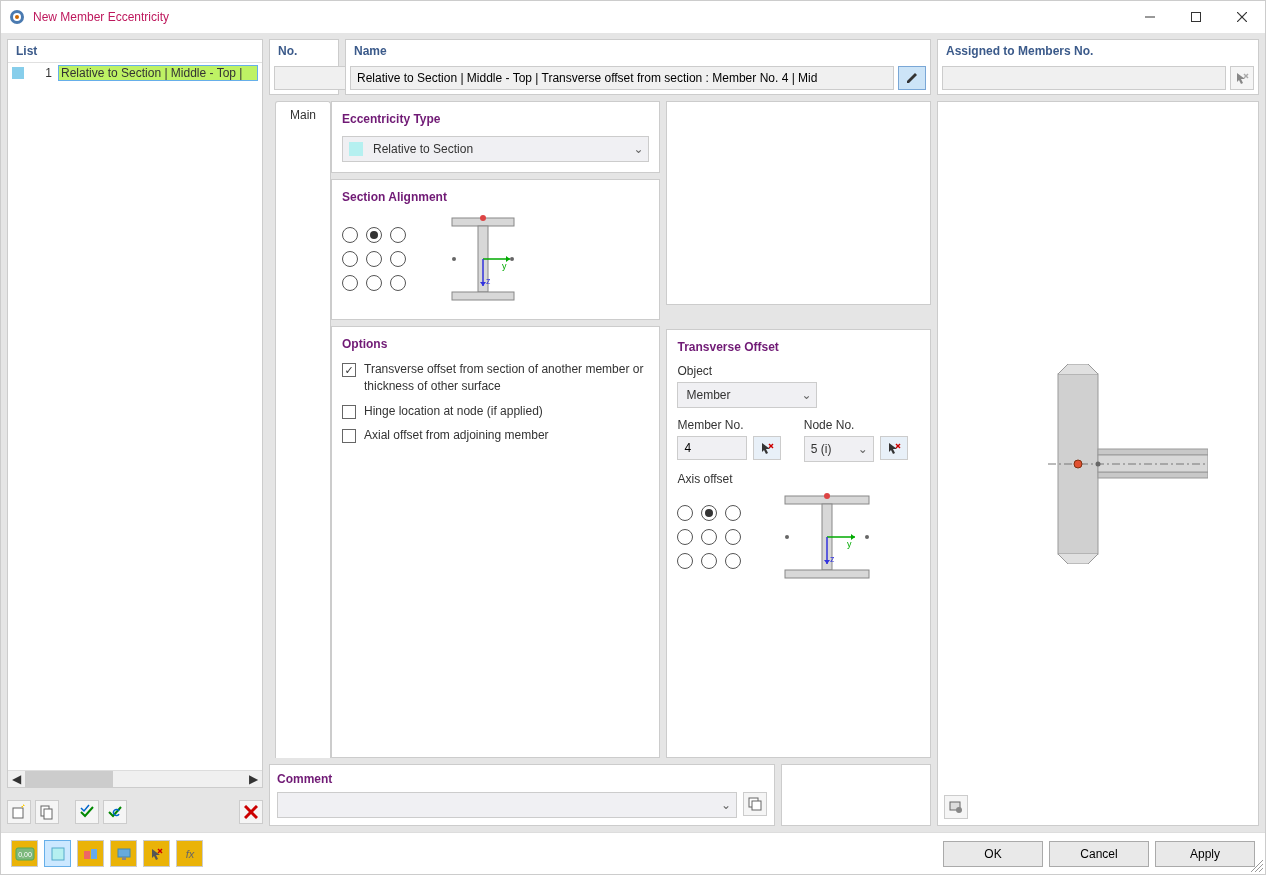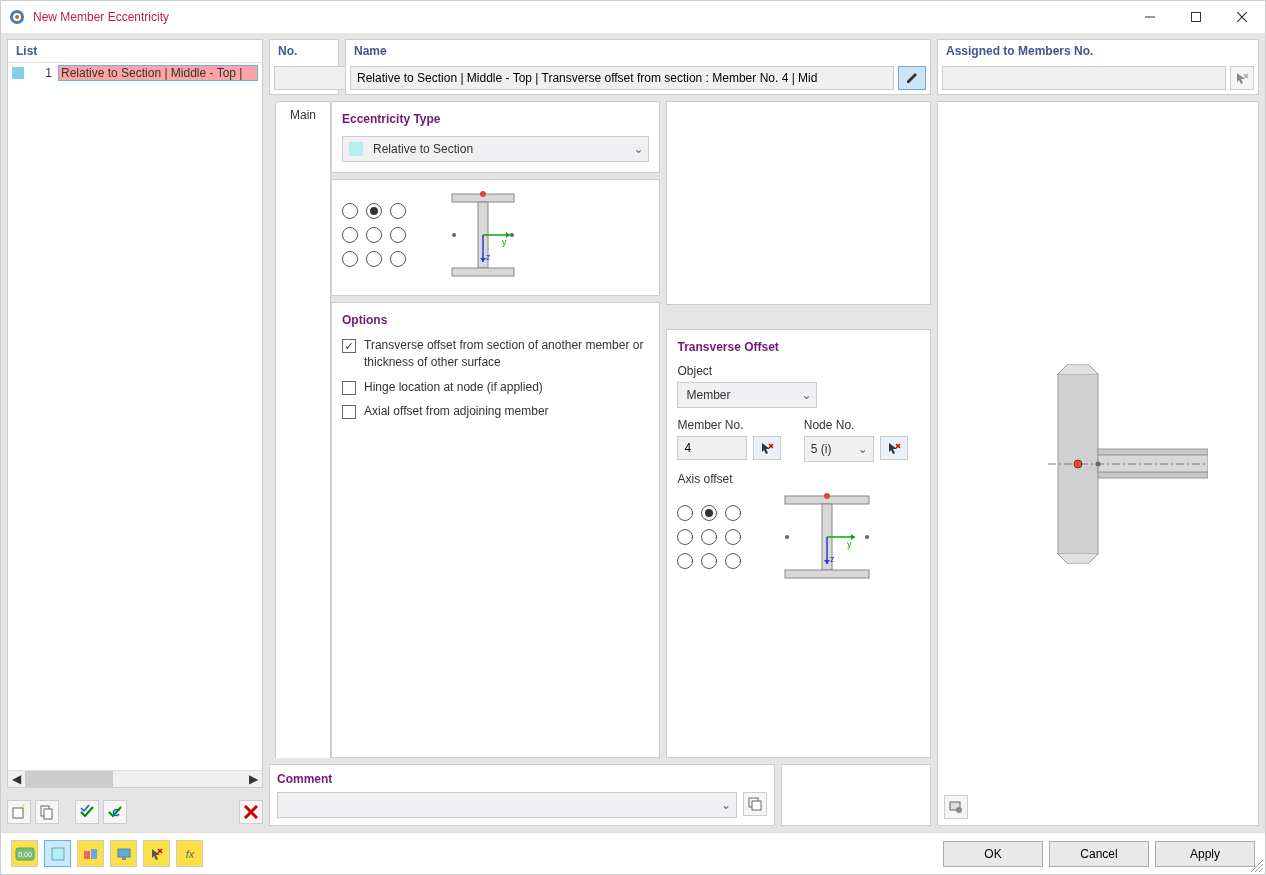--- a/index.html
+++ b/index.html
@@ -11,21 +11,21 @@
 .titlebar .win-controls { display: flex; }
 .titlebar .win-btn { width: 46px; height: 30px; display: flex; align-items: center; justify-content: center; cursor: pointer; }
 
 .content { flex: 1; display: flex; background: #e5e5e5; padding: 6px; gap: 6px; overflow: hidden; }
 
 .left-panel { width: 256px; display: flex; flex-direction: column; gap: 10px; }
 .list-box { flex: 1; background: #fff; border: 1px solid #ccc; display: flex; flex-direction: column; overflow: hidden; }
 .list-header { background: #fff; padding: 4px 8px; font-weight: bold; color: #3b5a8a; border-bottom: 1px solid #e0e0e0; }
 .list-body { flex: 1; overflow: auto; }
 .list-row { display: flex; align-items: center; padding: 2px 4px; cursor: pointer; }
-.list-row.selected .row-text { background: #fca5a5; border: 1px solid #66afe9; padding: 0 2px; }
+.list-row.selected .row-text { background: #bef264; border: 1px solid #66afe9; padding: 0 2px; }
 .row-color { width: 12px; height: 12px; background: #87ceeb; margin-right: 4px; }
 .row-num { width: 24px; text-align: right; margin-right: 6px; }
 .row-text { flex: 1; white-space: nowrap; overflow: hidden; }
 .list-scroll { height: 17px; background: #f0f0f0; display: flex; align-items: center; border-top: 1px solid #ddd; }
 .list-scroll .arrow { width: 17px; height: 17px; display: flex; align-items: center; justify-content: center; cursor: pointer; }
 .list-scroll .track { flex: 1; height: 17px; position: relative; }
 .list-scroll .thumb { position: absolute; left: 0; width: 40%; height: 100%; background: #ccc; }
 
 .left-toolbar { display: flex; gap: 4px; padding: 2px 0; }
 .tb-btn { width: 24px; height: 24px; border: 1px solid #ccc; background: #f5f5f5; display: flex; align-items: center; justify-content: center; cursor: pointer; }
@@ -80,21 +80,21 @@
 
 .bottom-row { display: flex; gap: 6px; }
 .comment-panel { flex: 1; background: #fff; border: 1px solid #ccc; padding: 7px; }
 .empty-panel { width: 150px; background: #fff; border: 1px solid #ccc; }
 
 .right-panel { width: 322px; display: flex; flex-direction: column; gap: 6px; }
 .preview-box { flex: 1; background: #fff; border: 1px solid #ccc; display: flex; align-items: center; justify-content: center; position: relative; }
 .preview-toolbar { position: absolute; bottom: 6px; left: 6px; }
 
 .footer { height: 42px; display: flex; align-items: center; padding: 0 10px; background: #fff; border-top: 1px solid #ddd; gap: 6px; }
-.footer-btn { width: 27px; height: 27px; border: 1px solid #ccc; background: #fde047; display: flex; align-items: center; justify-content: center; cursor: pointer; }
+.footer-btn { width: 27px; height: 27px; border: 1px solid #ccc; background: #eab308; display: flex; align-items: center; justify-content: center; cursor: pointer; }
 .footer-btn.active { background: #cce8ff; border-color: #66afe9; }
 .footer-spacer { flex: 1; }
 .dlg-btn { width: 100px; height: 26px; border: 1px solid #aaa; background: #e9e9e9; cursor: pointer; font-size: 12px; }
 
 .resize-grip { position: absolute; bottom: 2px; right: 2px; width: 12px; height: 12px; }
 </style>
 </head>
 <body>
 
 <div class="window">
@@ -213,20 +213,21 @@
             <div class="panel">
               <div class="panel-title">Eccentricity Type</div>
               <div class="dropdown">
                 <span class="swatch"></span>
                 <span class="dd-text">Relative to Section</span>
                 <span class="dd-arrow">⌄</span>
               </div>
             </div>
 
             <div class="panel">
+              <div class="panel-title">Section Alignment</div>
               <div class="section-row">
                 <div class="radio-grid">
                   <div class="radio-cell"></div>
                   <div class="radio-cell selected"></div>
                   <div class="radio-cell"></div>
                   <div class="radio-cell"></div>
                   <div class="radio-cell"></div>
                   <div class="radio-cell"></div>
                   <div class="radio-cell"></div>
                   <div class="radio-cell"></div>

